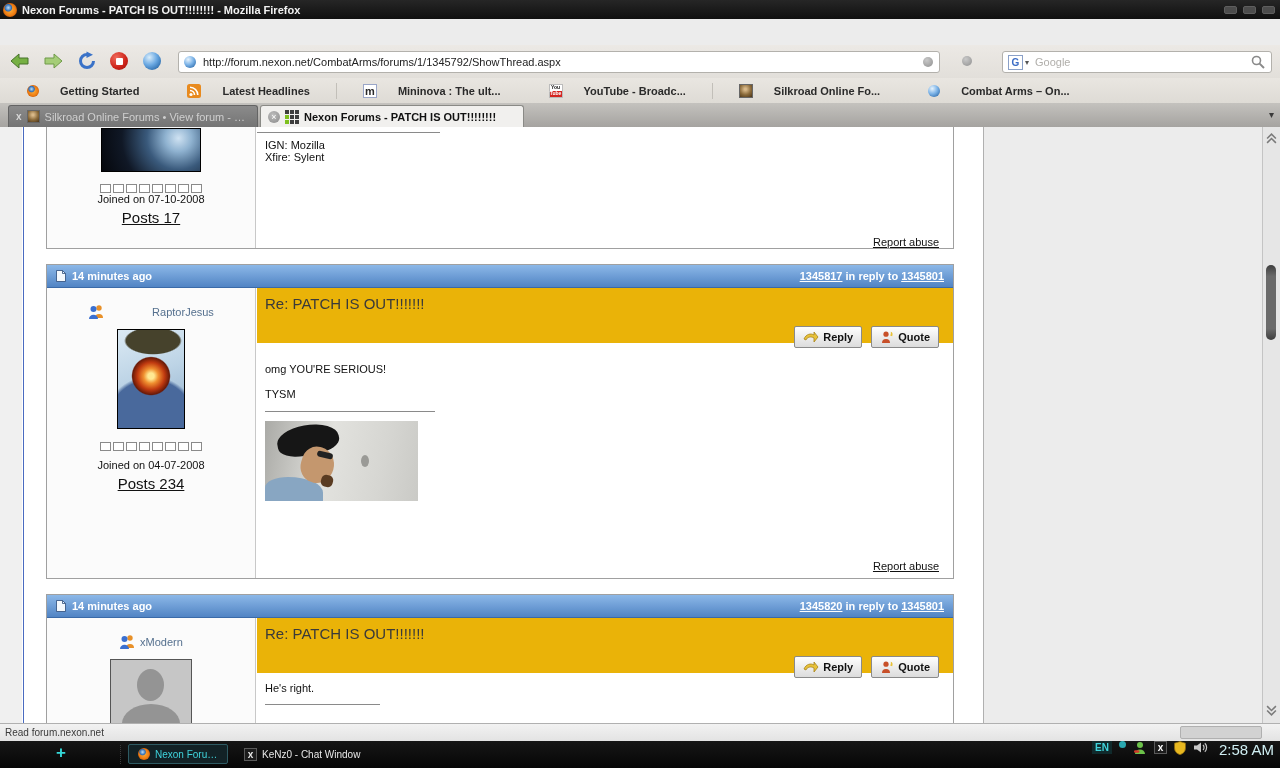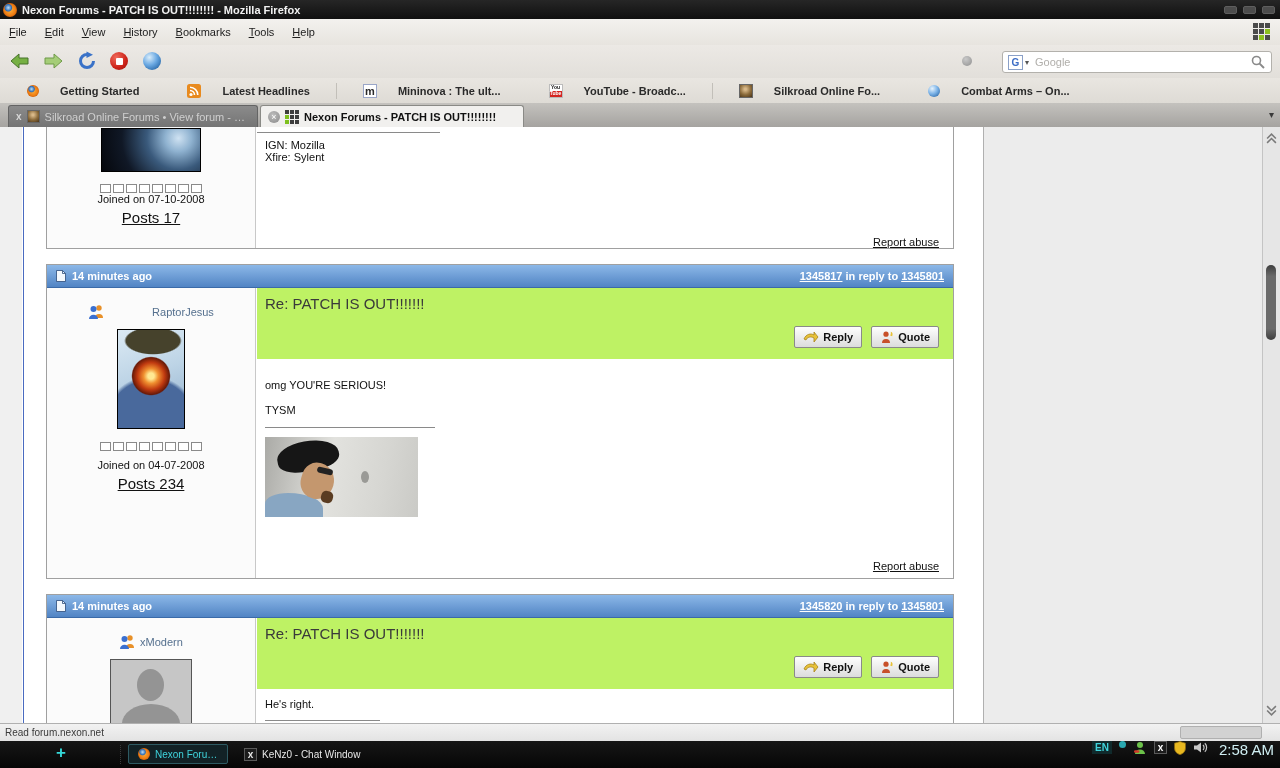--- a/index.html
+++ b/index.html
@@ -81,21 +81,21 @@
   .pid-link{color:#fff;text-decoration:underline;}
   .paper-icon{display:inline-block;flex:0 0 auto;}
   .p-left{position:absolute;left:0;width:209px;border-right:1px solid #c8c8c8;background:#fbfbfb;display:flex;flex-direction:column;align-items:center;box-sizing:border-box;}
   .p-right{margin-left:210px;position:relative;height:100%;}
   .userline{display:flex;align-items:center;gap:4px;}
   .username{font-size:11px;color:#55708e;}
   .ranks{display:flex;gap:2px;justify-content:center;}
   .ranks b{width:9px;height:7px;border:1px solid #8a8a8a;background:#fff;display:inline-block;}
   .joined{font-size:11px;color:#111;}
   .posts-link{font-size:15px;color:#111;text-decoration:underline;}
-  .p-band{position:relative;height:71px;background:#bef264;}
+  .p-band{position:relative;height:55px;background:#eab308;}
   .p-title{position:absolute;left:8px;top:7px;font-size:15px;color:#3a3a3a;}
   .btn-row{position:absolute;top:38px;right:14px;display:flex;gap:9px;}
   .fbtn{display:flex;align-items:center;gap:4px;border:1px solid #8a8a8a;border-radius:2px;background:linear-gradient(#fefefe,#dcdcdc);font-size:11px;font-weight:bold;color:#111;padding:3px 8px;cursor:default;}
   .p-body{padding:0 0 0 8px;font-size:11px;color:#111;}
   .p-body p{margin:0;}
   .sig-hr{border:none;border-top:1px solid #8a8a8a;margin:0;}
   .report{position:absolute;right:14px;bottom:6px;font-size:11px;color:#111;text-decoration:underline;}
 
   
   .avatar1{width:98px;height:42px;border:1px solid #000;background:radial-gradient(circle at 78% 22%,#cfe2f2 0%,#8fb2d0 16%,#3a5a7c 38%,#101826 68%,#05070c 100%);}
@@ -152,40 +152,20 @@
   <div class="titlebar">
     <span class="fx-icon"></span>
     <span class="tb-title">Nexon Forums - PATCH IS OUT!!!!!!!! - Mozilla Firefox</span>
     <span class="winbtns">
       <span class="winbtn"></span>
       <span class="winbtn"></span>
       <span class="winbtn"></span>
     </span>
   </div>
 
-  <div class="menubar">
-    <span class="mb-item">File</span>
-    <span class="mb-item">Edit</span>
-    <span class="mb-item">View</span>
-    <span class="mb-item">History</span>
-    <span class="mb-item">Bookmarks</span>
-    <span class="mb-item">Tools</span>
-    <span class="mb-item">Help</span>
-    <span class="nexon-grid">
-      <i></i>
-        <i></i>
-        <i></i>
-        <i></i>
-        <i></i>
-        <i class="g"></i>
-        <i></i>
-        <i class="g"></i>
-        <i></i>
-    </span>
-  </div>
 
   <div class="navbar">
     <span class="navbtn" style="left:8px">
       <svg width="21" height="20" viewBox="0 0 21 20">
           <path d="M2 10 L10 3 V7 H19 V13 H10 V17 Z" fill="#76b043" stroke="#47722a" stroke-width="1"></path>
         </svg>
     </span>
     <span class="navbtn" style="left:42px">
       <svg width="21" height="20" viewBox="0 0 21 20">
           <path d="M19 10 L11 3 V7 H2 V13 H11 V17 Z" fill="#a5cd78" stroke="#6f9a48" stroke-width="1"></path>
@@ -199,20 +179,25 @@
     </span>
     <span class="navbtn" style="left:108px">
       <span class="stop-icon">
           <i></i>
         </span>
     </span>
     <span class="navbtn" style="left:141px">
       <span class="home-icon"></span>
     </span>
 
+    <span class="urlfield">
+      <span class="mini-globe"></span>
+      <input type="text" value="http://forum.nexon.net/CombatArms/forums/1/1345792/ShowThread.aspx" style="">
+      <span class="url-dot"></span>
+    </span>
     <span class="dot-outside"></span>
 
     <span class="searchfield">
       <span class="g-icon">G</span>
       <span class="g-caret">▾</span>
       <input type="text" placeholder="Google" style="">
       <svg class="mag" width="14" height="14" viewBox="0 0 14 14">
           <circle cx="5.5" cy="5.5" r="4" fill="none" stroke="#8a8a8a" stroke-width="1.6"></circle>
           <line x1="8.6" y1="8.6" x2="13" y2="13" stroke="#8a8a8a" stroke-width="2"></line>
         </svg>

